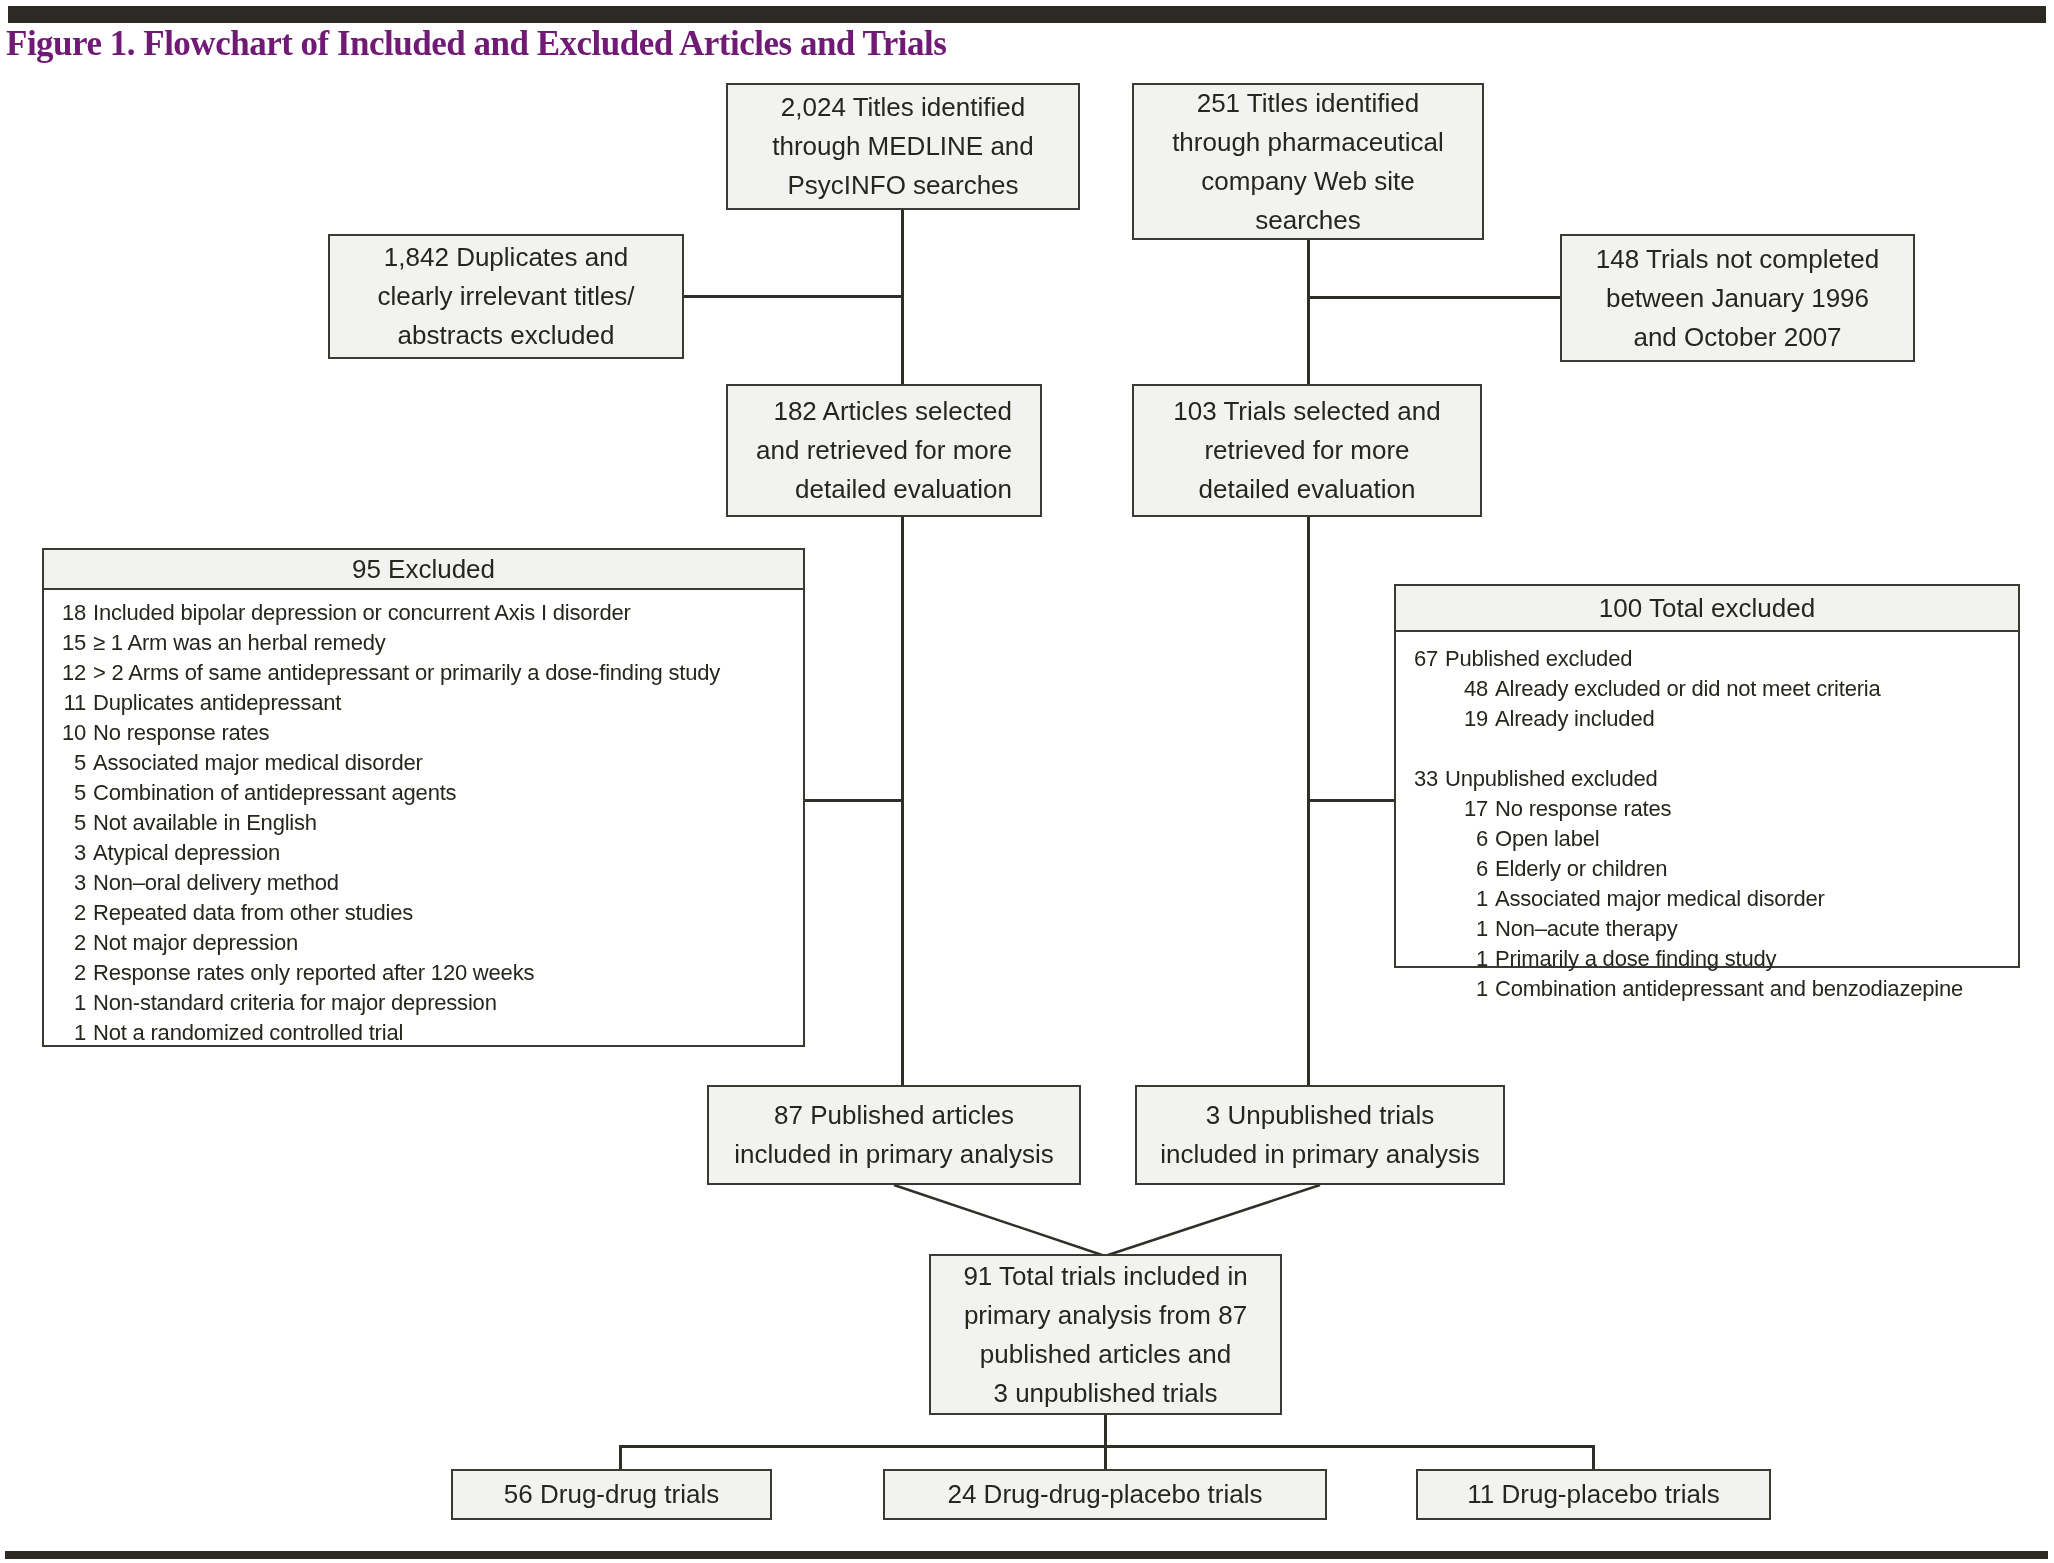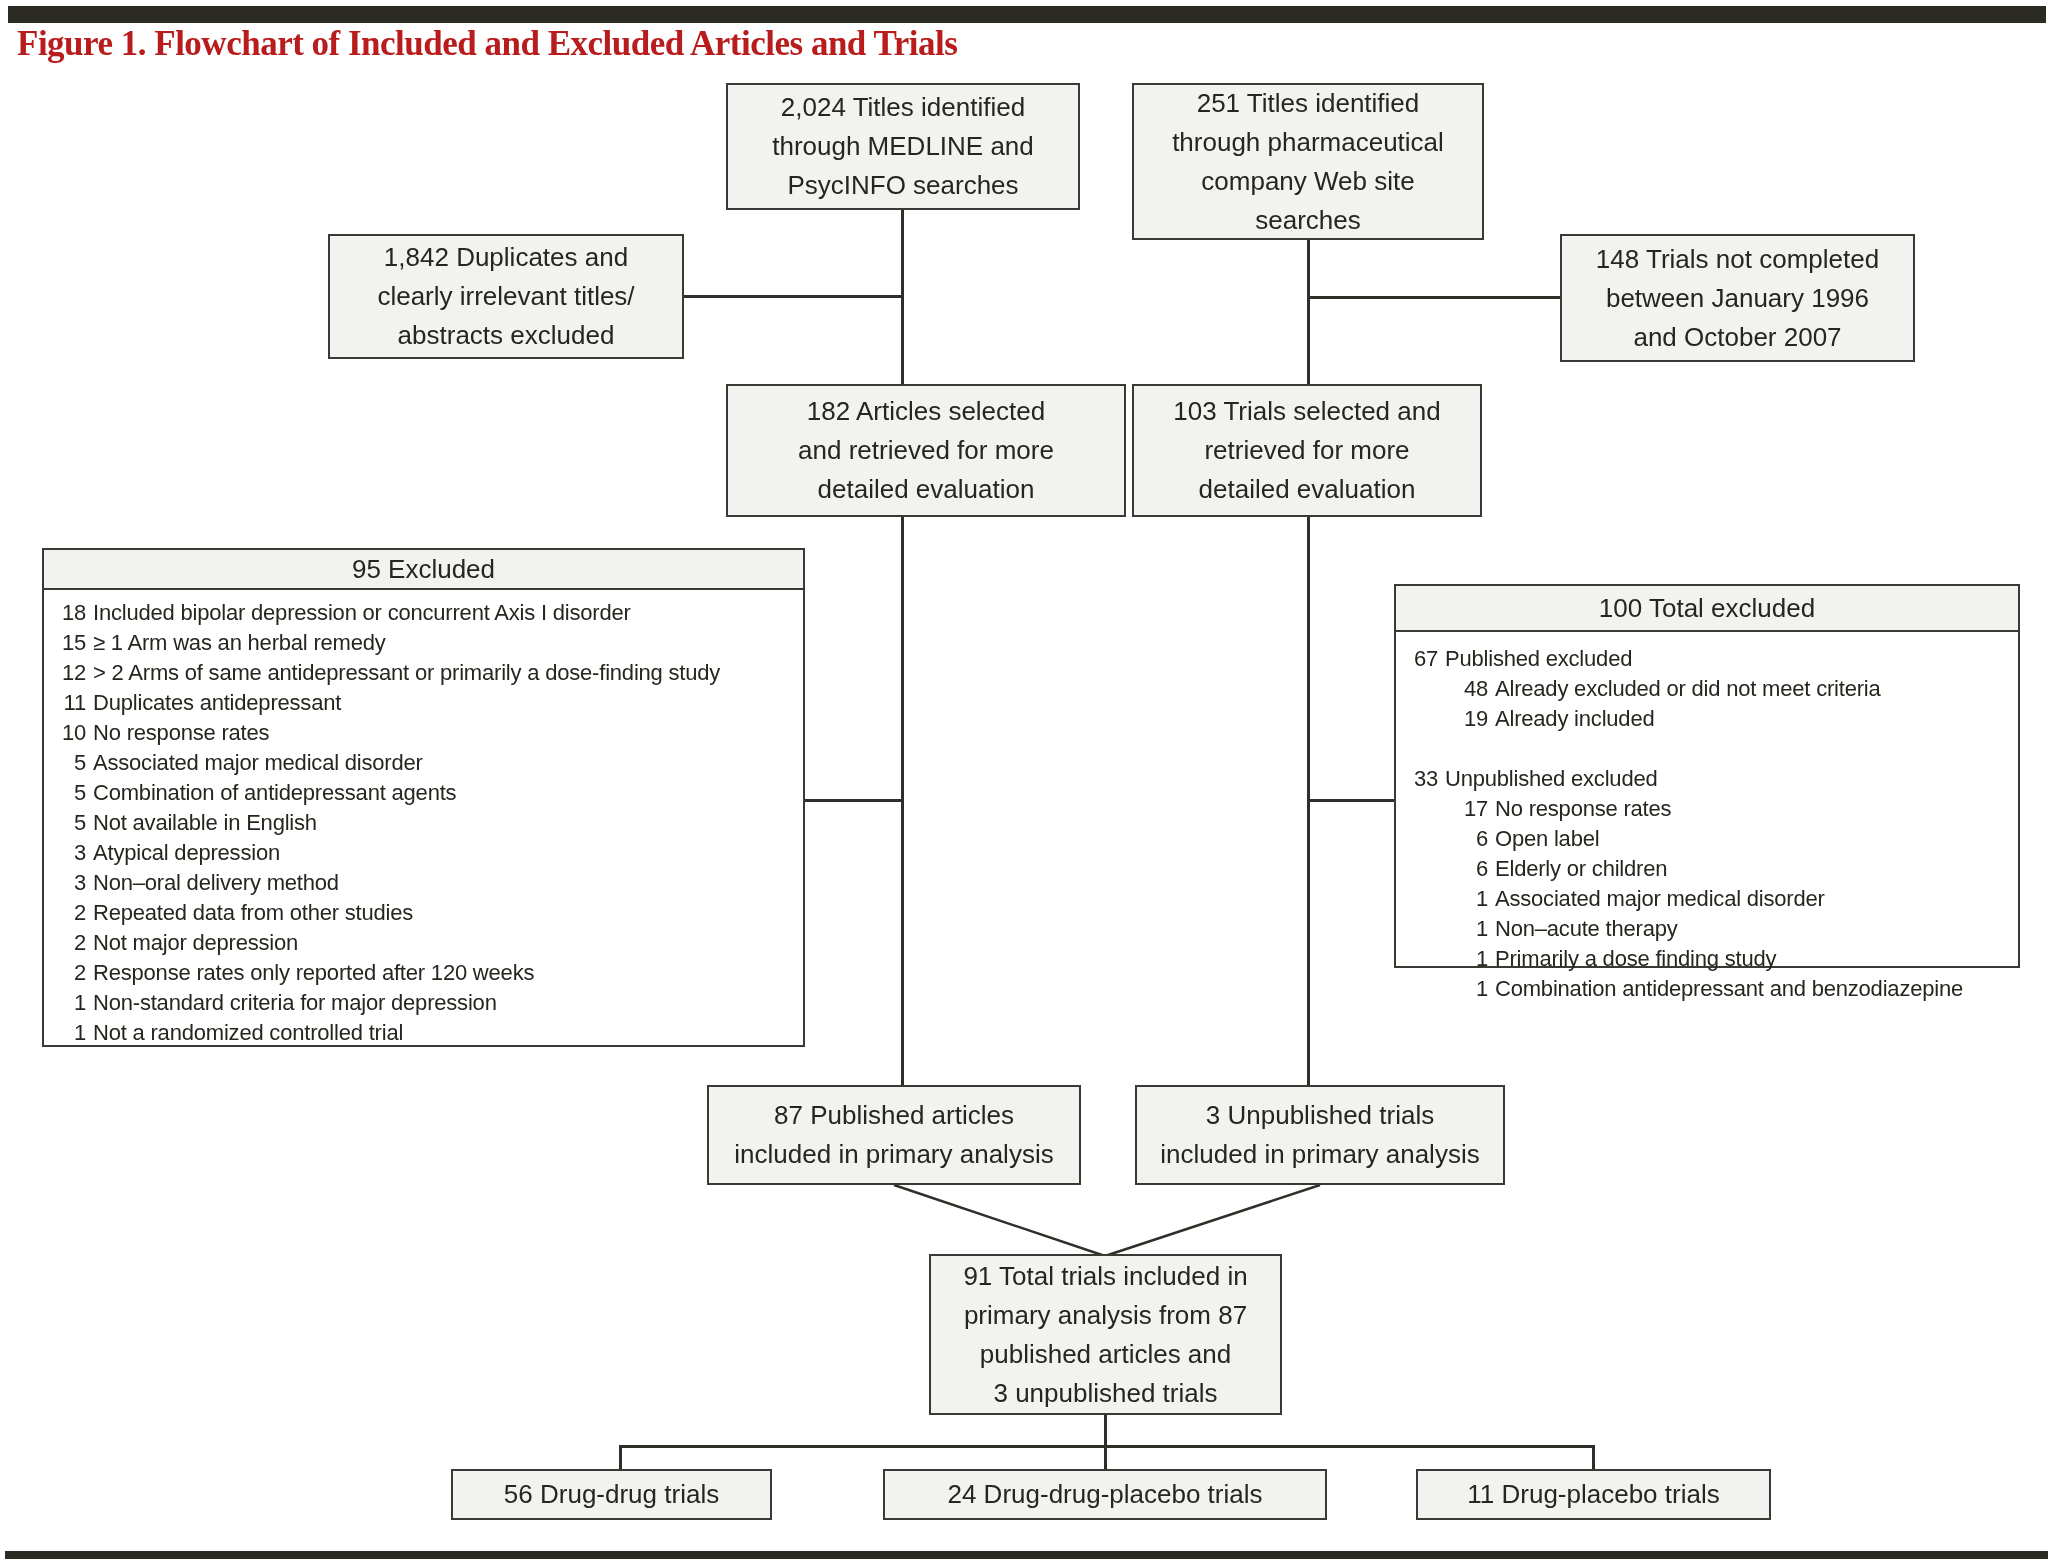--- a/index.html
+++ b/index.html
@@ -9,23 +9,23 @@
     --bar:#2b2b23;
     --text:#26261f;
   }
   html,body{margin:0;padding:0;background:#ffffff;}
   .page{
     position:relative;width:2054px;height:1563px;background:#ffffff;overflow:hidden;
     font-family:"Liberation Sans",sans-serif;color:var(--text);
   }
   .rule{position:absolute;background:var(--bar);}
   .figure-title{
-    position:absolute;left:17px;top:24px;
+    position:absolute;left:6px;top:24px;
     font-family:"Liberation Serif",serif;font-weight:bold;font-size:35px;
-    letter-spacing:-0.5px;color:#b91c1c;white-space:nowrap;
+    letter-spacing:-0.5px;color:#701a75;white-space:nowrap;
   }
   .node{
     position:absolute;background:var(--box-fill);border:2.5px solid var(--box-border);
     box-sizing:border-box;display:flex;align-items:center;justify-content:center;
     text-align:center;font-size:26px;line-height:1.5;
   }
   .node-text{white-space:pre-line;}
   .bigbox{
     position:absolute;background:#ffffff;border:2.5px solid var(--box-border);
     box-sizing:border-box;font-size:22px;letter-spacing:-0.2px;
@@ -91,21 +91,21 @@
 clearly irrelevant titles/
 abstracts excluded</span>
   </div>
 
   <div class="node" style="left:1560px;top:234px;width:355px;height:128px;">
     <span class="node-text">148 Trials not completed
 between January 1996
 and October 2007</span>
   </div>
 
-  <div class="node" style="left:726px;top:384px;width:400px;height:133px;">
+  <div class="node" style="left:726px;top:384px;width:316px;height:133px;text-align:right;">
     <span class="node-text">182 Articles selected
 and retrieved for more
 detailed evaluation</span>
   </div>
 
   <div class="node" style="left:1132px;top:384px;width:350px;height:133px;">
     <span class="node-text">103 Trials selected and
 retrieved for more
 detailed evaluation</span>
   </div>

